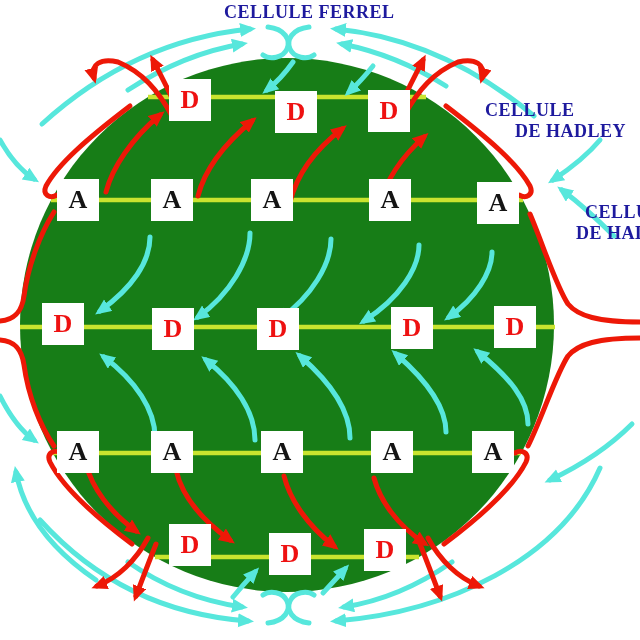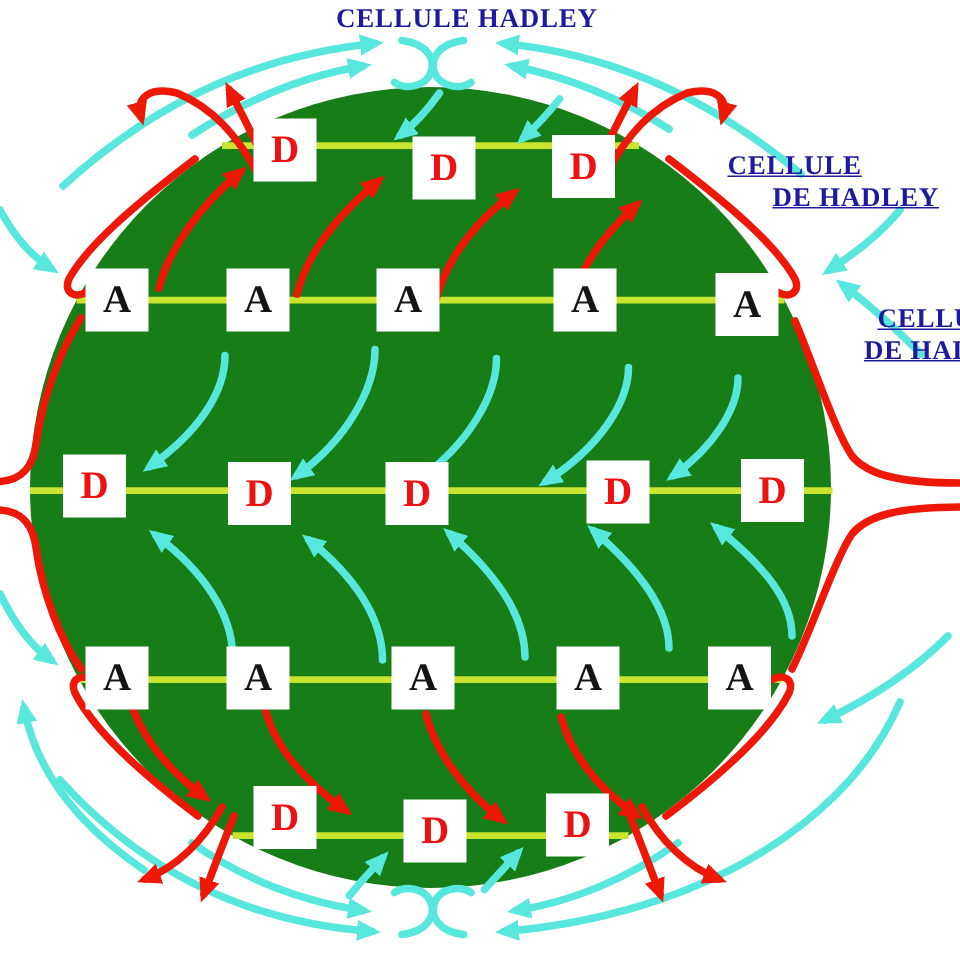--- a/index.html
+++ b/index.html
@@ -8,21 +8,21 @@
   #diagram{position:absolute;left:0;top:0;}
   path{fill:none;stroke-width:5;stroke-linecap:round;stroke-linejoin:round;}
   .c{stroke:var(--cold-cyan);}
   .r{stroke:var(--warm-red);}
   .lat{stroke:var(--latitude-yellow);stroke-width:4.5;}
   .pbox{position:absolute;width:42px;height:42px;background:#fff;
         display:flex;align-items:center;justify-content:center;
         font-weight:bold;font-size:26px;line-height:1;z-index:5;}
   .lbl{position:absolute;color:var(--label-navy);font-weight:bold;font-size:18px;
        letter-spacing:.5px;white-space:nowrap;z-index:6;}
-  .lbl div{white-space:nowrap;text-decoration:underline;}
+  .lbl div{white-space:nowrap;}
 </style>
 </head>
 <body>
 
 <div id="stage">
 
   <svg id="diagram" width="640" height="640" viewBox="0 0 640 640">
     <defs>
       <marker id="hc" markerUnits="userSpaceOnUse" markerWidth="18" markerHeight="16" refX="10" refY="7" orient="auto">
         <path d="M0,0 L16,7 L0,14 Z" style="fill:var(--cold-cyan);stroke:none"></path>
@@ -133,21 +133,21 @@
       <div class="pbox" style="left: 57px; top: 431px; color: rgb(20, 20, 20);">A</div>
       <div class="pbox" style="left: 151px; top: 431px; color: rgb(20, 20, 20);">A</div>
       <div class="pbox" style="left: 261px; top: 431px; color: rgb(20, 20, 20);">A</div>
       <div class="pbox" style="left: 371px; top: 431px; color: rgb(20, 20, 20);">A</div>
       <div class="pbox" style="left: 472px; top: 431px; color: rgb(20, 20, 20);">A</div>
       <div class="pbox" style="left: 169px; top: 524px; color: rgb(238, 17, 17);">D</div>
       <div class="pbox" style="left: 269px; top: 533px; color: rgb(238, 17, 17);">D</div>
       <div class="pbox" style="left: 364px; top: 529px; color: rgb(238, 17, 17);">D</div>
     </div>
 
-  <div class="lbl" style="left:224px;top:2px;">CELLULE HADLEY</div>
+  <div class="lbl" style="left:224px;top:2px;">CELLULE FERREL</div>
 
   <div class="lbl" style="left:485px;top:100px;">
     <div>CELLULE</div>
     <div style="margin-left:30px">DE HADLEY</div>
   </div>
 
   <div class="lbl" style="left:576px;top:202px;">
     <div style="margin-left:9px">CELLULE</div>
     <div>DE HADLEY</div>
   </div>

